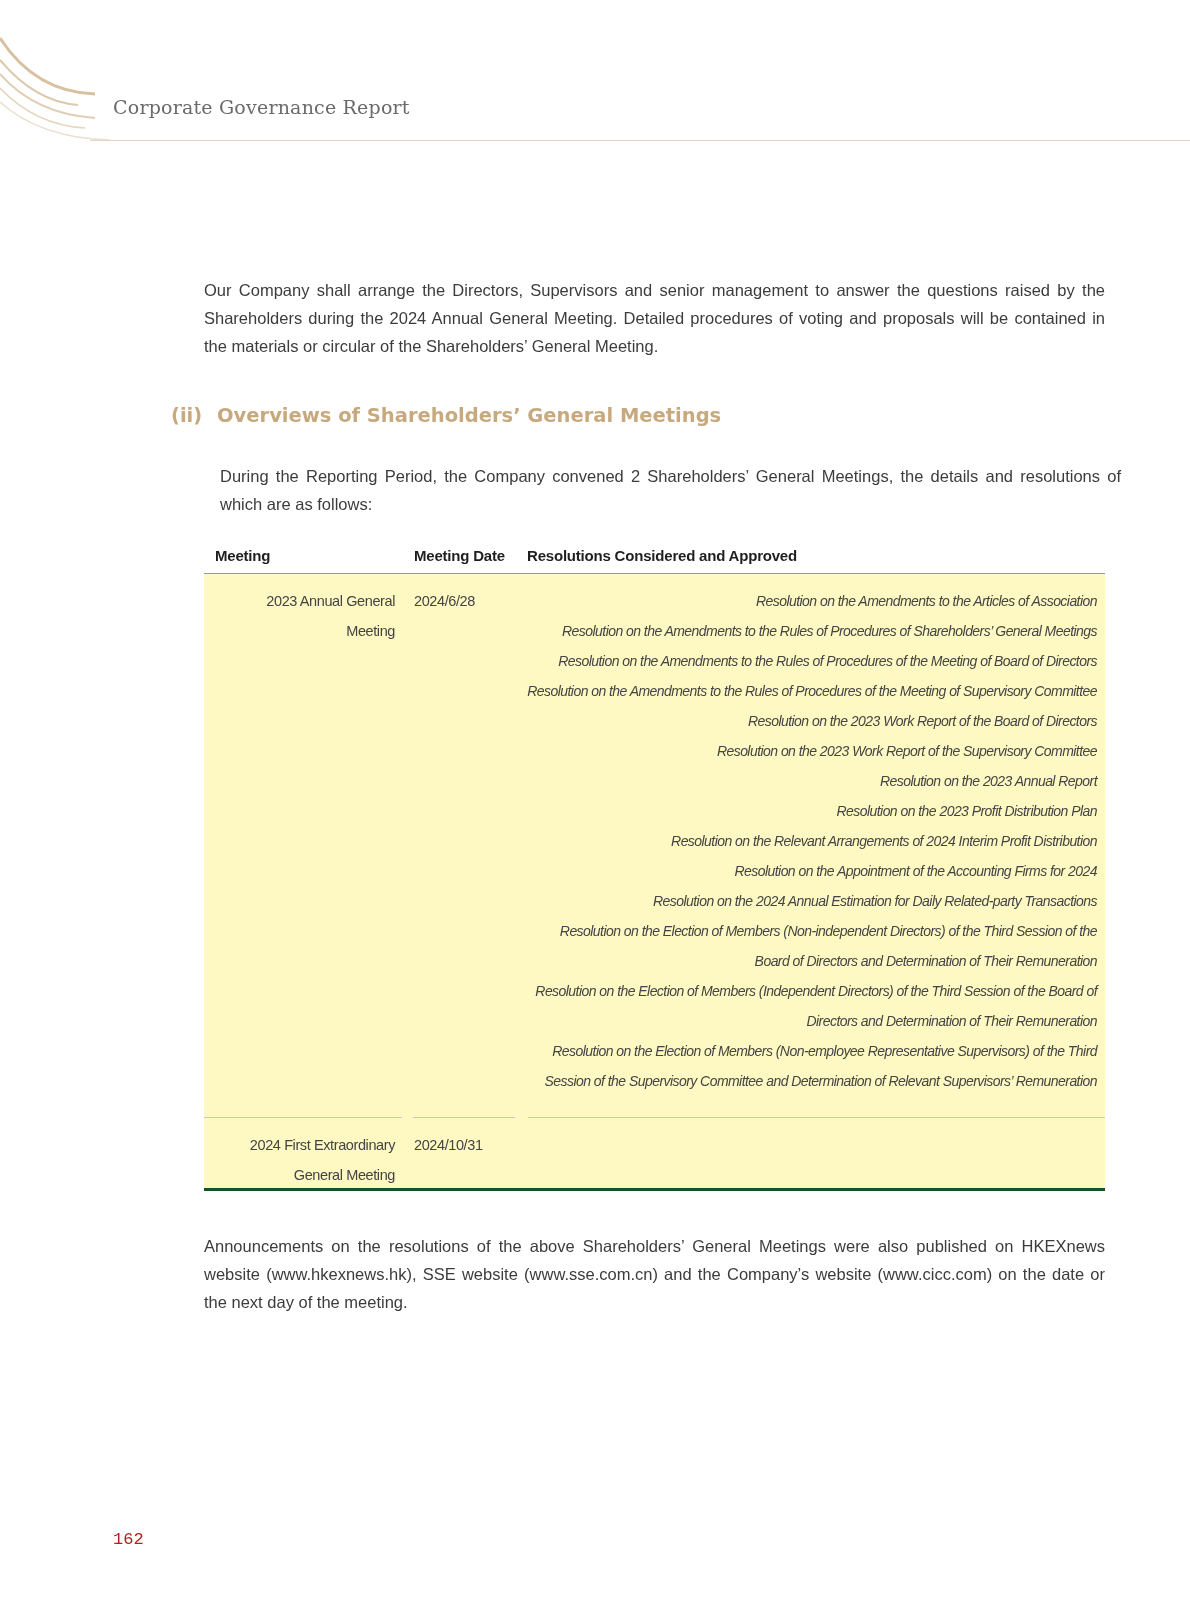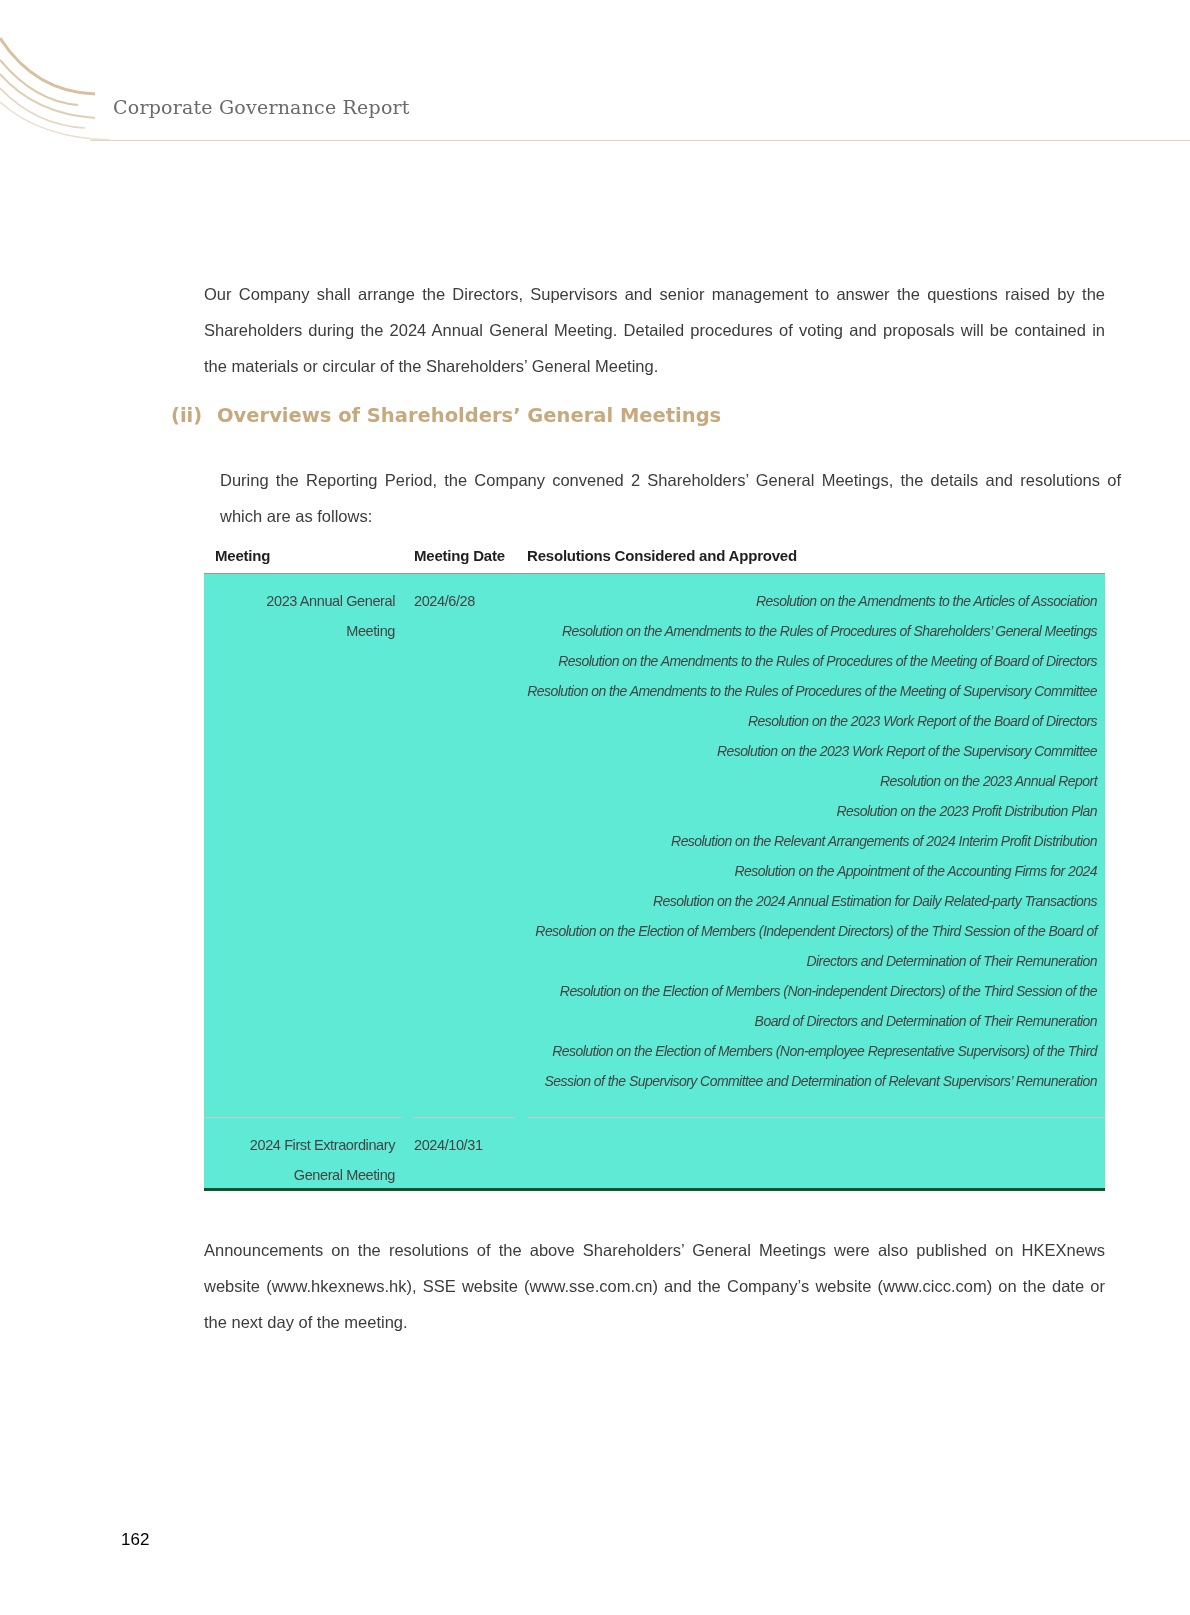--- a/index.html
+++ b/index.html
@@ -39,21 +39,21 @@
       width: 1100px;
       height: 1px;
       background: #e2d6c3;
     }
     .para {
       position: absolute;
       left: 204px;
       width: 901px;
       font-family: "Liberation Sans", sans-serif;
       font-size: 16.5px;
-      line-height: 36px;
+      line-height: 28px;
       color: #3c3c3c;
       text-align: justify;
       text-align-last: left;
       font-weight: 300;
     }
     .para-1 { top: 276px; }
     .para-2 { top: 446px; }
     .para-3 { top: 1232px; }
 
     .section-heading {
@@ -92,21 +92,21 @@
       top: 3px;
       white-space: nowrap;
       letter-spacing: -0.2px;
     }
     .col1 { left: 11px; }
     .col2 { left: 210px; }
     .col3 { left: 323px; }
 
     .tbl-row {
       position: relative;
-      background: #5eead4;
+      background: #fef9c3;
     }
     .tbl-row.row1 { height: 544px; }
     .tbl-row.row2 { height: 70px; border-bottom: 3px solid #14532d; }
 
     .cell {
       position: absolute;
       top: 12px;
       font-family: "Liberation Sans", sans-serif;
       font-size: 14.5px;
       line-height: 30px;
@@ -137,24 +137,23 @@
       background: #c9c9c9;
     }
     .row-divider.d1 { left: 0; width: 198px; }
     .row-divider.d2 { left: 209px; width: 102px; }
     .row-divider.d3 { left: 324px; width: 577px; }
 
     .page-number {
       position: absolute;
       left: 113px;
       top: 1530px;
-      font-family: Liberation Sans, sans-serif;
+      font-family: Liberation Mono, monospace;
       font-size: 17px;
-      color: #000000;
-      margin-left: 8px;
+      color: #b91c1c;
     }
   </style>
 </head>
 <body>
 
 <svg class="header-arcs" viewBox="0 0 110 120" xmlns="http://www.w3.org/2000/svg">
   <path d="M0 8 Q 35 62 95 64" fill="none" stroke="#d7c1a0" stroke-width="3"></path>
   <path d="M0 30 Q 35 72 78 75" fill="none" stroke="#dcc8aa" stroke-width="2"></path>
   <path d="M0 44 Q 35 84 95 88" fill="none" stroke="#e0cfb5" stroke-width="2"></path>
   <path d="M0 58 Q 35 95 85 98" fill="none" stroke="#e5d6c0" stroke-width="1.6"></path>
@@ -189,22 +188,22 @@
       <span class="res-item">Resolution on the Amendments to the Rules of Procedures of Shareholders’ General Meetings</span>
       <span class="res-item">Resolution on the Amendments to the Rules of Procedures of the Meeting of Board of Directors</span>
       <span class="res-item">Resolution on the Amendments to the Rules of Procedures of the Meeting of Supervisory Committee</span>
       <span class="res-item">Resolution on the 2023 Work Report of the Board of Directors</span>
       <span class="res-item">Resolution on the 2023 Work Report of the Supervisory Committee</span>
       <span class="res-item">Resolution on the 2023 Annual Report</span>
       <span class="res-item">Resolution on the 2023 Profit Distribution Plan</span>
       <span class="res-item">Resolution on the Relevant Arrangements of 2024 Interim Profit Distribution</span>
       <span class="res-item">Resolution on the Appointment of the Accounting Firms for 2024</span>
       <span class="res-item">Resolution on the 2024 Annual Estimation for Daily Related-party Transactions</span>
+      <span class="res-item">Resolution on the Election of Members (Non-independent Directors) of the Third Session of the Board of Directors and Determination of Their Remuneration</span>
       <span class="res-item">Resolution on the Election of Members (Independent Directors) of the Third Session of the Board of Directors and Determination of Their Remuneration</span>
-      <span class="res-item">Resolution on the Election of Members (Non-independent Directors) of the Third Session of the Board of Directors and Determination of Their Remuneration</span>
       <span class="res-item">Resolution on the Election of Members (Non-employee Representative Supervisors) of the Third Session of the Supervisory Committee and Determination of Relevant Supervisors’ Remuneration</span>
     </div>
     <div class="row-divider d1"></div>
     <div class="row-divider d2"></div>
     <div class="row-divider d3"></div>
   </div>
 
   <div class="tbl-row row2">
     <div class="cell meeting">
       <span>2024 First Extraordinary</span>

